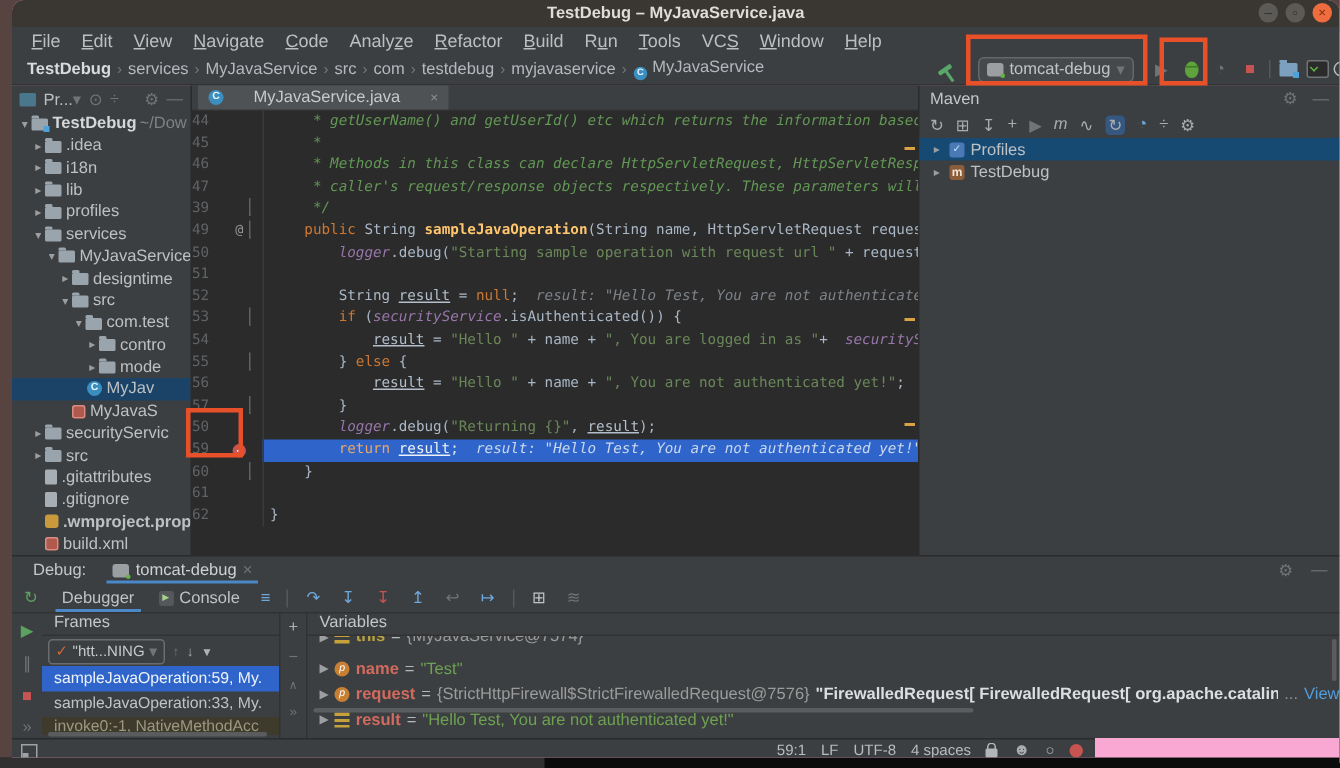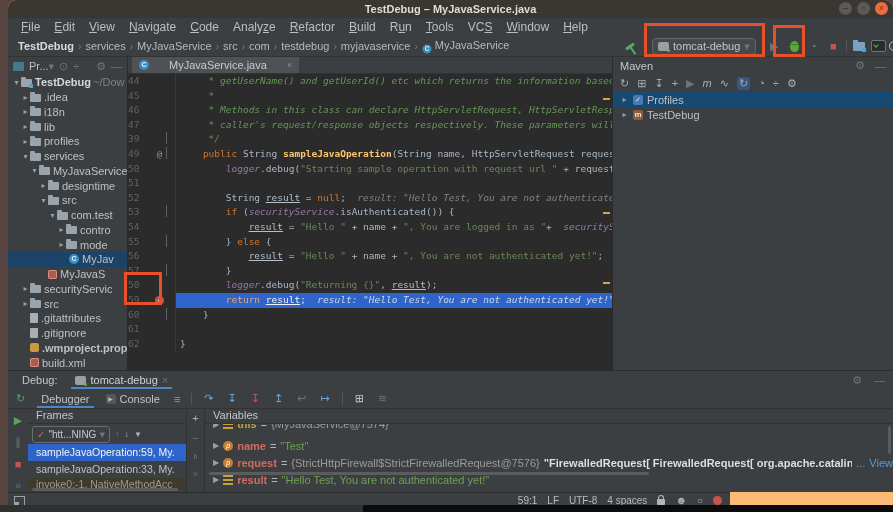--- a/index.html
+++ b/index.html
@@ -1,21 +1,21 @@
 <!DOCTYPE html>
 <html><head>
 <meta charset="utf-8">
 <style>
   html,body{margin:0;padding:0}
   body{width:893px;height:512px;position:relative;background:#2e2e2e;font-family:"Liberation Sans",sans-serif;overflow:hidden;-webkit-font-smoothing:antialiased}
   .desk-top{position:absolute;left:0;top:0;width:100%;height:22px;background:#574340}
   .desk-left{position:absolute;left:0;top:0;width:8px;height:505px;background:#574340}
   .bottom-strip{position:absolute;left:0;top:505px;width:363px;height:7px;background:#303030}
   .bottom-black{position:absolute;left:363px;top:505px;right:0;height:7px;background:#0b0b0b}
-  .window{position:absolute;left:8px;top:0;width:885px;height:505px;background:#fdba74;border-radius:8px 8px 0 0;overflow:hidden;z-index:1}
+  .window{position:absolute;left:8px;top:0;width:885px;height:505px;background:#f9a8d4;border-radius:8px 8px 0 0;overflow:hidden;z-index:1}
   
   .titlebar{height:18px;background:#3a3733;display:flex;align-items:center;justify-content:center;position:relative}
   .title{font-size:11px;font-weight:bold;color:#dfddd8}
   .winbtns{position:absolute;right:5px;top:2px;display:flex;gap:5px}
   .wbtn{width:13px;height:13px;border-radius:50%;background:#5c5a56;color:#2f2d29;font-size:9px;line-height:12px;text-align:center}
   .wbtn.close{background:#ee6c3e;color:#87330f}
   
   .menubar{height:18px;background:#3c3f41;display:flex;align-items:center;padding-left:6px;font-size:12px;color:#bbbfc2}
   .menu-item{padding:0 7px;white-space:nowrap}
   .mnem{text-decoration:underline}
@@ -285,21 +285,21 @@
           <div class="trow" style="padding-left: 49px;">
             <span class="tarr">▸</span>
             <span class="ic-folder"></span>
             <span class="tlabel">contro</span>
           </div>
           <div class="trow" style="padding-left: 49px;">
             <span class="tarr">▸</span>
             <span class="ic-folder"></span>
             <span class="tlabel">mode</span>
           </div>
-          <div class="trow sel" style="padding-left: 52px;">
+          <div class="trow sel" style="padding-left: 41px;">
             <span class="tarr"></span>
             <span class="ic-class">C</span>
             <span class="tlabel">MyJav</span>
           </div>
           <div class="trow" style="padding-left: 31px;">
             <span class="tarr"></span>
             <span class="ic-ant"></span>
             <span class="tlabel">MyJavaS</span>
           </div>
           <div class="trow" style="padding-left: 13px;">

